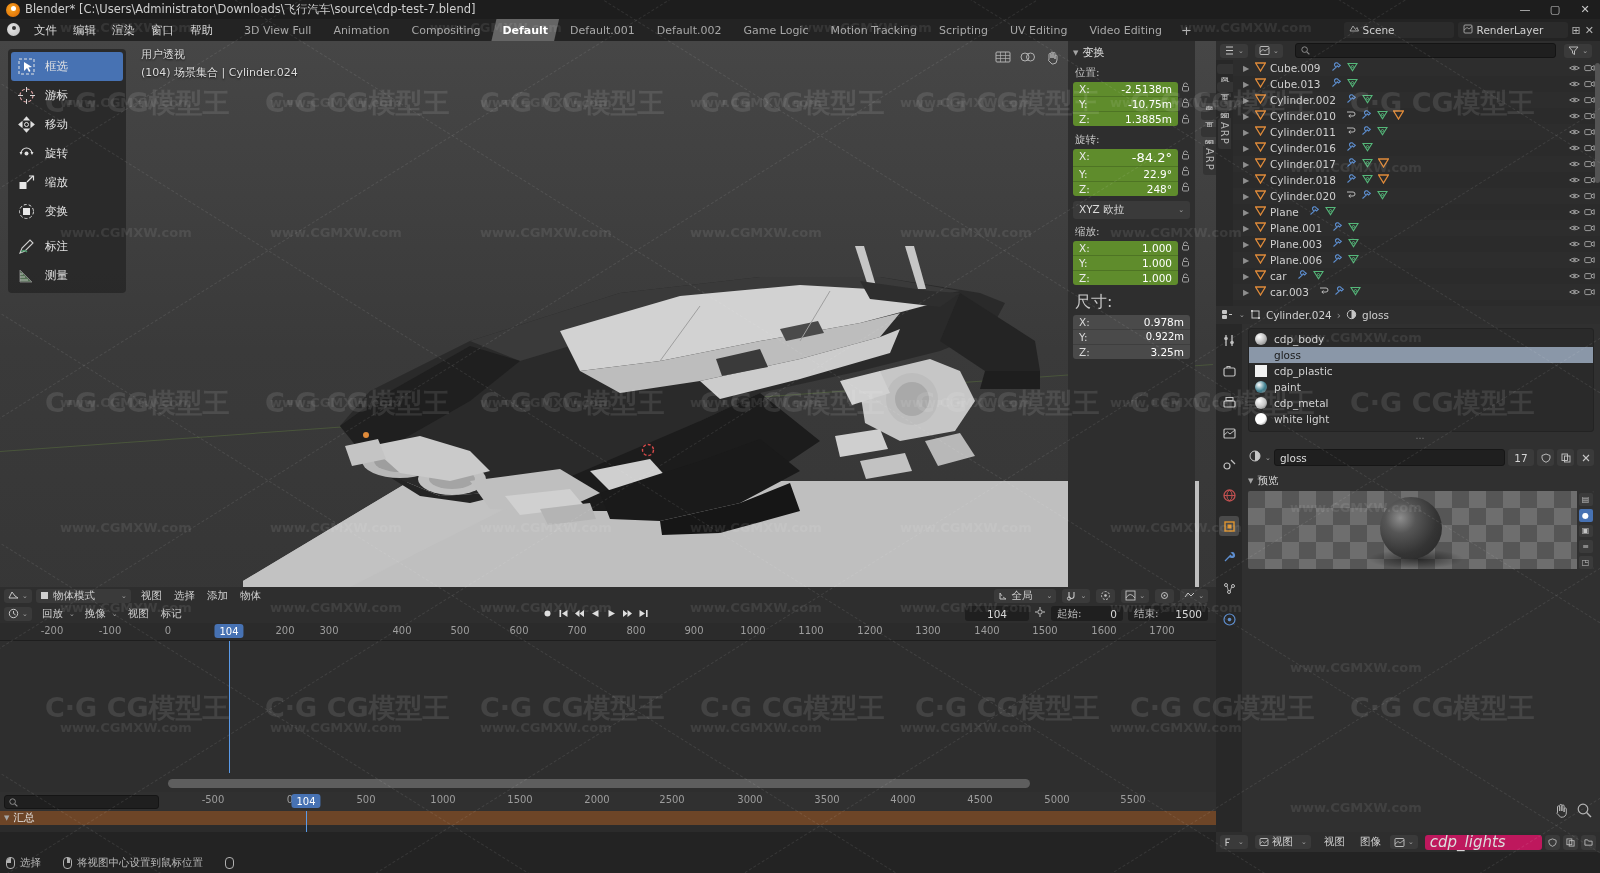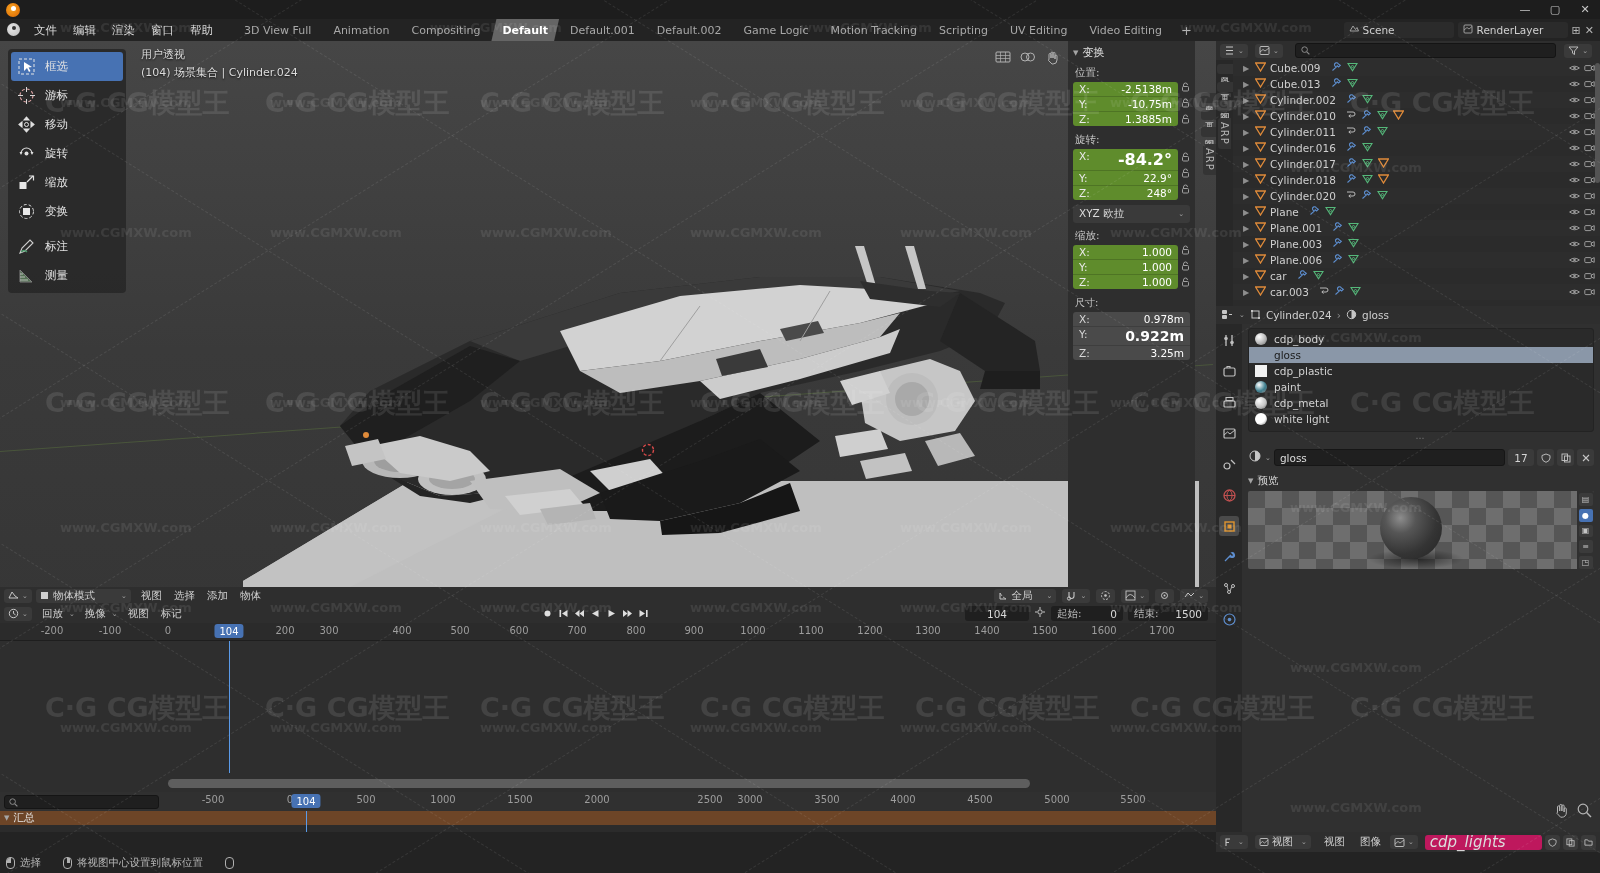--- a/index.html
+++ b/index.html
@@ -291,20 +291,21 @@
   #wm-layer { position:absolute; inset:0; pointer-events:none; overflow:hidden; z-index: 40; }
   .wm-x { position:absolute; border-top:1px dashed rgba(255,255,255,.09); width: 520px; transform-origin: 0 0;}
 </style>
 </head>
 <body>
 
 <div id="app">
 
   <div id="titlebar">
     <div class="blender-logo"></div>
+    <div id="title-text">Blender* [C:\Users\Administrator\Downloads\飞行汽车\source\cdp-test-7.blend]</div>
     <div id="winbtns">
       <div>—</div>
       <div>▢</div>
       <div>✕</div>
     </div>
   </div>
 
   <div id="topbar">
     <div class="blender-icon-sm"></div>
     <div class="menu-item">文件</div>
@@ -589,21 +590,21 @@
                     <rect x="1.5" y="4.5" width="6" height="4.5" rx="1" fill="none" stroke="#a0a0a0" stroke-width="1"></rect>
                   </svg></span>
             </div>
           </div>
 
           <div style="font-size:10.5px;color:#c8c8c8;margin:6px 0 2px 2px;">旋转:</div>
           <div style="display:flex;gap:2px;">
             <div style="flex:1;">
               <div style="display:flex;justify-content:space-between;background:#5f8c2c;border-radius:3px 3px 0 0;padding:1px 6px;">
                 <span style="font-size:10.5px;color:#eaeaea;">X:</span>
-                <span style="font-size:16px;color:#ffffff;font-weight:bold;">-84.2°</span>
+                <span style="font-size:13px;color:#ffffff;">-84.2°</span>
               </div>
               <div style="display:flex;justify-content:space-between;background:#5f8c2c;padding:1px 6px;border-top:1px solid #4e7424;">
                 <span style="font-size:10.5px;color:#eaeaea;">Y:</span>
                 <span style="font-size:10.5px;color:#ffffff;">22.9°</span>
               </div>
               <div style="display:flex;justify-content:space-between;background:#5f8c2c;border-radius:0 0 3px 3px;padding:1px 6px;border-top:1px solid #4e7424;">
                 <span style="font-size:10.5px;color:#eaeaea;">Z:</span>
                 <span style="font-size:10.5px;color:#ffffff;">248°</span>
               </div>
             </div>
@@ -653,29 +654,29 @@
                     <path d="M2.5 4.5 V3 a2 2 0 0 1 4 0" fill="none" stroke="#a0a0a0" stroke-width="1"></path>
                     <rect x="1.5" y="4.5" width="6" height="4.5" rx="1" fill="none" stroke="#a0a0a0" stroke-width="1"></rect>
                   </svg></span>
               <span><svg width="9" height="10" viewBox="0 0 9 10">
                     <path d="M2.5 4.5 V3 a2 2 0 0 1 4 0" fill="none" stroke="#a0a0a0" stroke-width="1"></path>
                     <rect x="1.5" y="4.5" width="6" height="4.5" rx="1" fill="none" stroke="#a0a0a0" stroke-width="1"></rect>
                   </svg></span>
             </div>
           </div>
 
-          <div style="font-size:10px;color:#c8c8c8;margin:6px 0 2px 2px;">尺寸:</div>
+          <div style="font-size:16px;color:#c8c8c8;margin:6px 0 2px 2px;">尺寸:</div>
           <div>
             <div style="display:flex;justify-content:space-between;background:#4a4a4a;border-radius:3px 3px 0 0;padding:1px 6px;">
               <span style="font-size:10.5px;color:#d8d8d8;">X:</span>
               <span style="font-size:10.5px;color:#ffffff;">0.978m</span>
             </div>
             <div style="display:flex;justify-content:space-between;background:#4a4a4a;padding:1px 6px;border-top:1px solid #3e3e3e;">
               <span style="font-size:10.5px;color:#d8d8d8;">Y:</span>
-              <span style="font-size:14px;color:#ffffff;font-weight:bold;">0.922m</span>
+              <span style="font-size:10px;color:#ffffff;">0.922m</span>
             </div>
             <div style="display:flex;justify-content:space-between;background:#4a4a4a;border-radius:0 0 3px 3px;padding:1px 6px;border-top:1px solid #3e3e3e;">
               <span style="font-size:10.5px;color:#d8d8d8;">Z:</span>
               <span style="font-size:10.5px;color:#ffffff;">3.25m</span>
             </div>
           </div>
         </div>
       </div>
 
       <div style="position:absolute; right:0; top:52px; width:14px; display:flex; flex-direction:column; gap:7px; align-items:center;">
@@ -872,21 +873,21 @@
               <path d="M5.8 5.8 L8.4 8.4" stroke="#8a8a8a" stroke-width="1.2"></path>
             </svg>
           <span></span>
         </div>
         <span class="tick" style="left:213px">-500</span>
         <span class="tick" style="left:290px">0</span>
         <span class="tick" style="left:366px">500</span>
         <span class="tick" style="left:443px">1000</span>
         <span class="tick" style="left:520px">1500</span>
         <span class="tick" style="left:597px">2000</span>
-        <span class="tick" style="left:710px">2500</span>
+        <span class="tick" style="left:672px">2500</span>
         <span class="tick" style="left:750px">3000</span>
         <span class="tick" style="left:827px">3500</span>
         <span class="tick" style="left:903px">4000</span>
         <span class="tick" style="left:980px">4500</span>
         <span class="tick" style="left:1057px">5000</span>
         <span class="tick" style="left:1133px">5500</span>
         <div id="dope-scrub-label" style="left:306px;">104</div>
       </div>
 
       <div id="dope-body">

